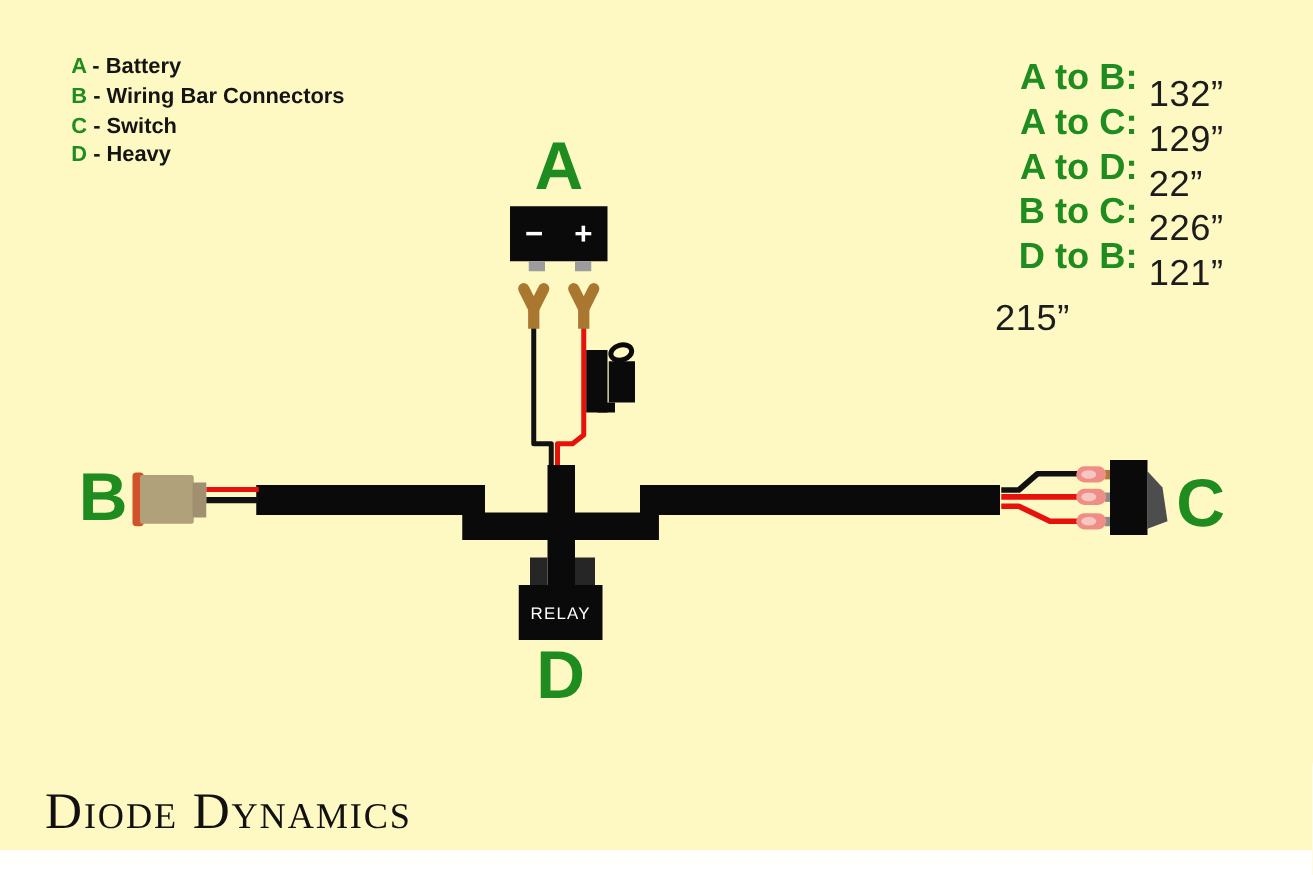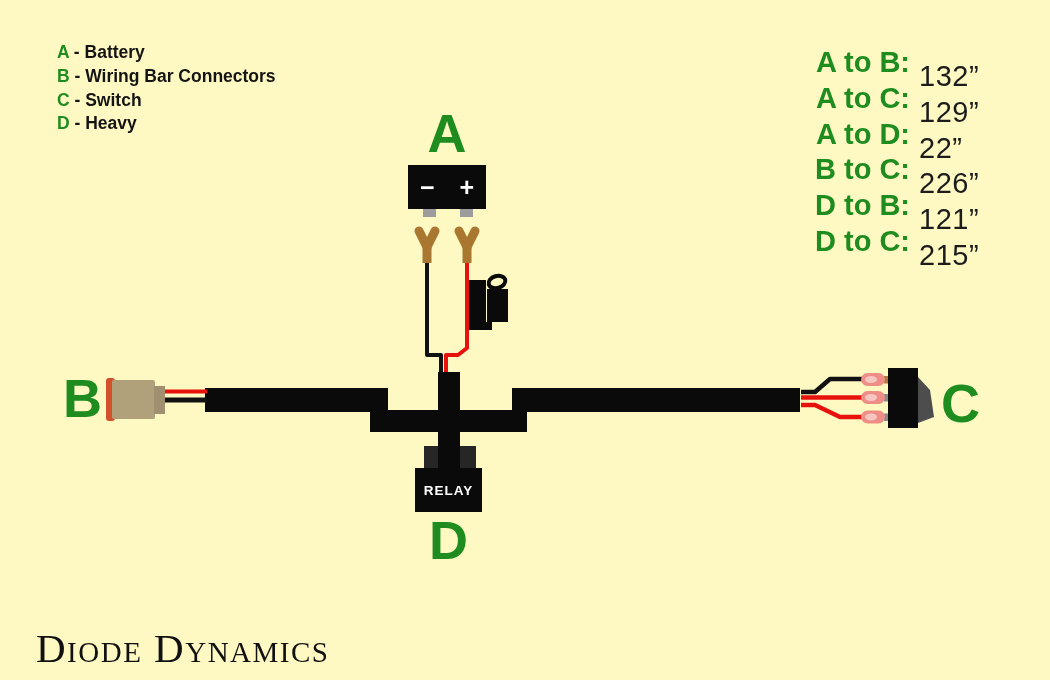--- a/index.html
+++ b/index.html
@@ -30,21 +30,21 @@
   .battery{position:absolute;left:408px;top:165px;width:78px;height:44px;background:#0a0a0a;
            display:flex;justify-content:space-between;align-items:center;
            box-sizing:border-box;padding:0 12px 0 12px;}
   .battery span{color:#fff;font-weight:700;font-size:25px;line-height:1;}
   .btab{position:absolute;top:209px;width:13px;height:8px;background:#9c9c9c;}
   .btab-l{left:423px;} .btab-r{left:460px;}
 
   
   .relay{position:absolute;left:415px;top:468px;width:67px;height:44px;background:#0a0a0a;
          display:flex;align-items:center;justify-content:center;}
-  .relay span{color:#fff;font-weight:700;font-size:13.5px;letter-spacing:1px;}
+  .relay span{color:#fff;font-weight:400;font-size:13.5px;letter-spacing:1px;}
 
   
   .brand{position:absolute;left:36px;top:624px;font-family:"Liberation Serif",serif;
          font-weight:500;font-size:41px;font-variant:small-caps;letter-spacing:1.5px;color:#111;}
   .title{position:absolute;left:565px;top:594px;width:460px;text-align:center;
          font-weight:700;font-size:30px;line-height:35px;color:#111;}
 </style>
 </head>
 <body>
 
@@ -134,21 +134,20 @@
       </div>
     <div class="m-row">
         <span class="m-label">B to C:</span>
         <span class="m-value">226”</span>
       </div>
     <div class="m-row">
         <span class="m-label">D to B:</span>
         <span class="m-value">121”</span>
       </div>
     <div class="m-row">
-        <span class="m-label">D to C:</span>
         <span class="m-value">215”</span>
       </div>
   </div>
 
   <div class="battery">
     <span>−</span>
     <span>+</span>
   </div>
   <div class="btab btab-l"></div>
   <div class="btab btab-r"></div>

